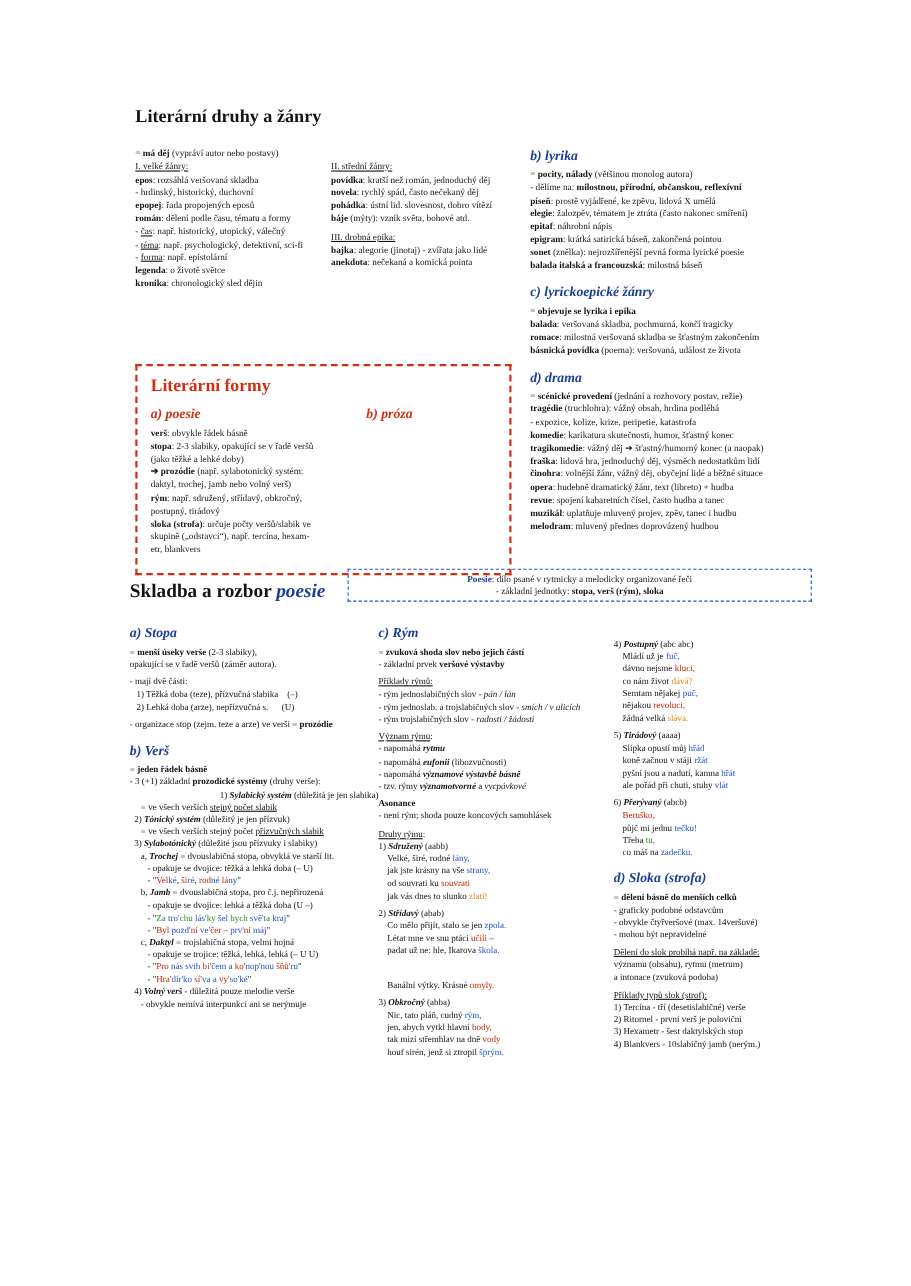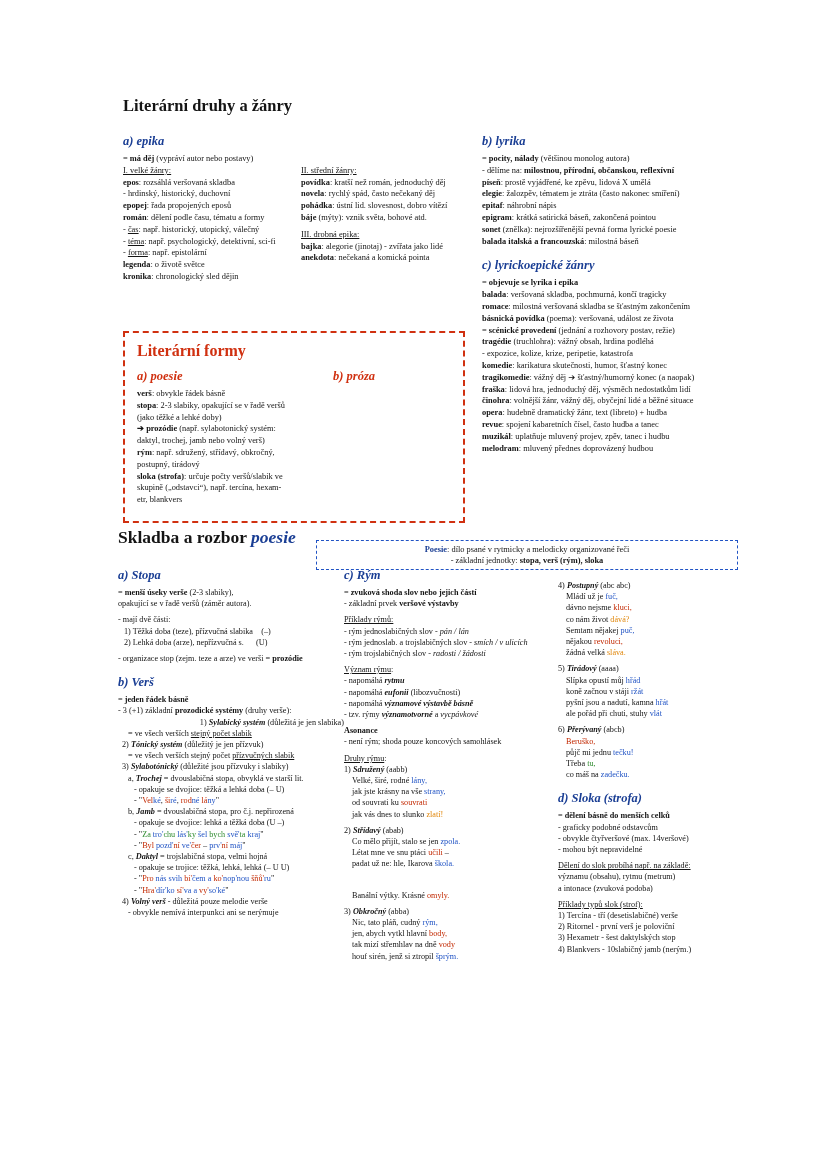--- a/index.html
+++ b/index.html
@@ -40,21 +40,20 @@
   .info-box .ln { font-size:8.4px; line-height:11px; text-align:center; }
 </style>
 </head>
 <body>
 
 <div class="page">
 
   <div class="abs t1" style="left:123px; top:96px;">Literární druhy a žánry</div>
 
   <section class="abs" style="left:123px; top:134px; width:360px;">
-    <div class="h hb">a) epika</div>
     <div class="lines">
         <div class="ln">= <span class="b">má děj</span> (vypráví autor nebo postavy)</div>
       </div>
     <div class="cols2">
       <div class="lines" style="width:178px; flex:none;">
           <div class="ln"><span class="u">I. velké žánry:</span></div>
           <div class="ln"><span class="b">epos</span>: rozsáhlá veršovaná skladba</div>
           <div class="ln">- hrdinský, historický, duchovní</div>
           <div class="ln"><span class="b">epopej</span>: řada propojených eposů</div>
           <div class="ln"><span class="b">román</span>: dělení podle času, tématu a formy</div>
@@ -90,20 +89,21 @@
         <div class="ln"><span class="b">sonet</span> (znělka): nejrozšířenější pevná forma lyrické poesie</div>
         <div class="ln"><span class="b">balada italská a francouzská</span>: milostná báseň</div>
       </div>
     <div class="h hb mt">c) lyrickoepické žánry</div>
     <div class="lines">
         <div class="ln">= <span class="b">objevuje se lyrika i epika</span></div>
         <div class="ln"><span class="b">balada</span>: veršovaná skladba, pochmurná, končí tragicky</div>
         <div class="ln"><span class="b">romace</span>: milostná veršovaná skladba se šťastným zakončením</div>
         <div class="ln"><span class="b">básnická povídka</span> (poema): veršovaná, událost ze života</div>
       </div>
+    <div class="h hb mt">d) drama</div>
     <div class="lines">
         <div class="ln">= <span class="b">scénické provedení</span> (jednání a rozhovory postav, režie)</div>
         <div class="ln"><span class="b">tragédie</span> (truchlohra): vážný obsah, hrdina podléhá</div>
         <div class="ln">- expozice, kolize, krize, peripetie, katastrofa</div>
         <div class="ln"><span class="b">komedie</span>: karikatura skutečnosti, humor, šťastný konec</div>
         <div class="ln"><span class="b">tragikomedie</span>: vážný děj ➔ šťastný/humorný konec (a naopak)</div>
         <div class="ln"><span class="b">fraška</span>: lidová hra, jednoduchý děj, výsměch nedostatkům lidí</div>
         <div class="ln"><span class="b">činohra</span>: volnější žánr, vážný děj, obyčejní lidé a běžné situace</div>
         <div class="ln"><span class="b">opera</span>: hudebně dramatický žánr, text (libreto) + hudba</div>
         <div class="ln"><span class="b">revue</span>: spojení kabaretních čísel, často hudba a tanec</div>
@@ -133,21 +133,21 @@
       <div>
         <div class="h hr2">b) próza</div>
       </div>
     </div>
   </section>
 
   <div class="abs t2" style="left:118px; top:527px;">
     <span>Skladba a rozbor </span><span class="tblue">poesie</span>
   </div>
 
-  <div class="abs info-box" style="left:316px; top:540px; width:422px;">
+  <div class="abs info-box" style="left:316px; top:517px; width:422px;">
     <div class="lines">
         <div class="ln"><span class="b cblue">Poesie</span>: dílo psané v rytmicky a melodicky organizované řeči</div>
         <div class="ln">- základní jednotky: <span class="b">stopa, verš (rým), sloka</span></div>
       </div>
   </div>
 
   <section class="abs small" style="left:118px; top:568px; width:226px;">
     <div class="h hb">a) Stopa</div>
     <div class="lines">
         <div class="ln">= <span class="b">menší úseky verše</span> (2-3 slabiky),</div>

